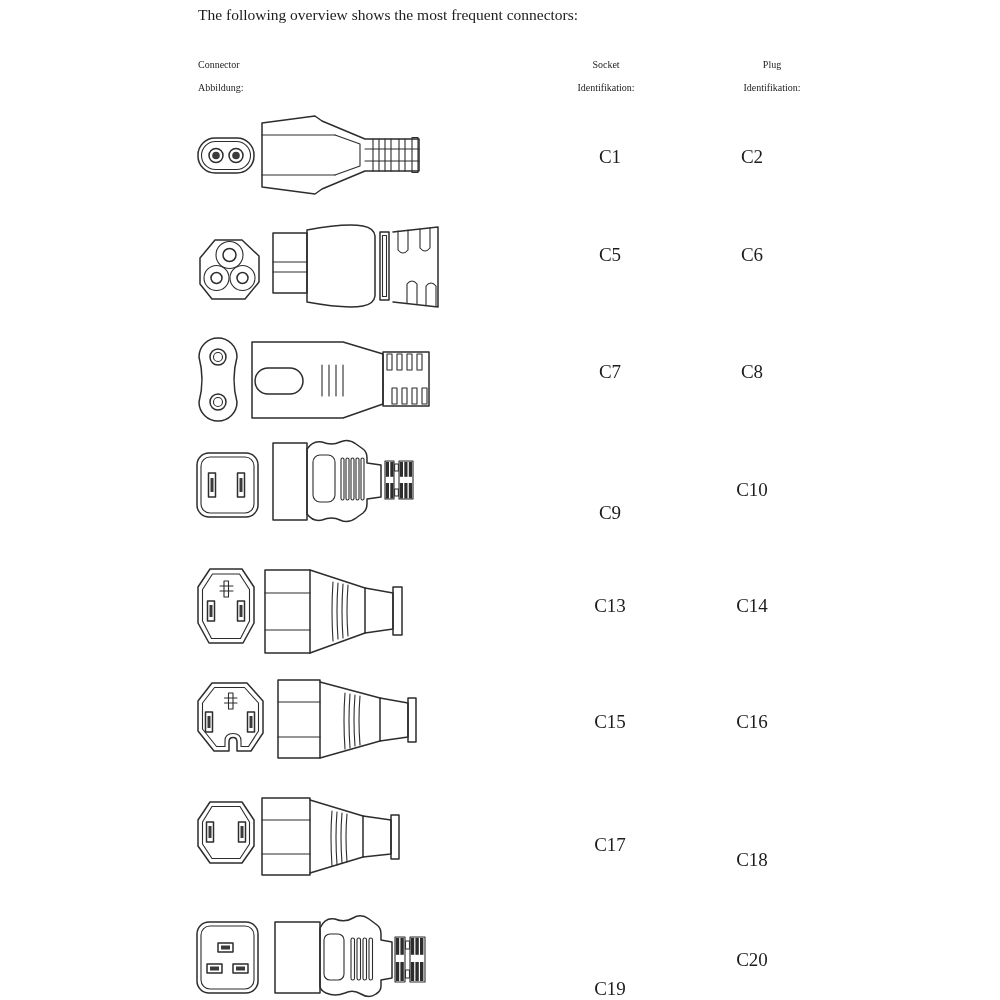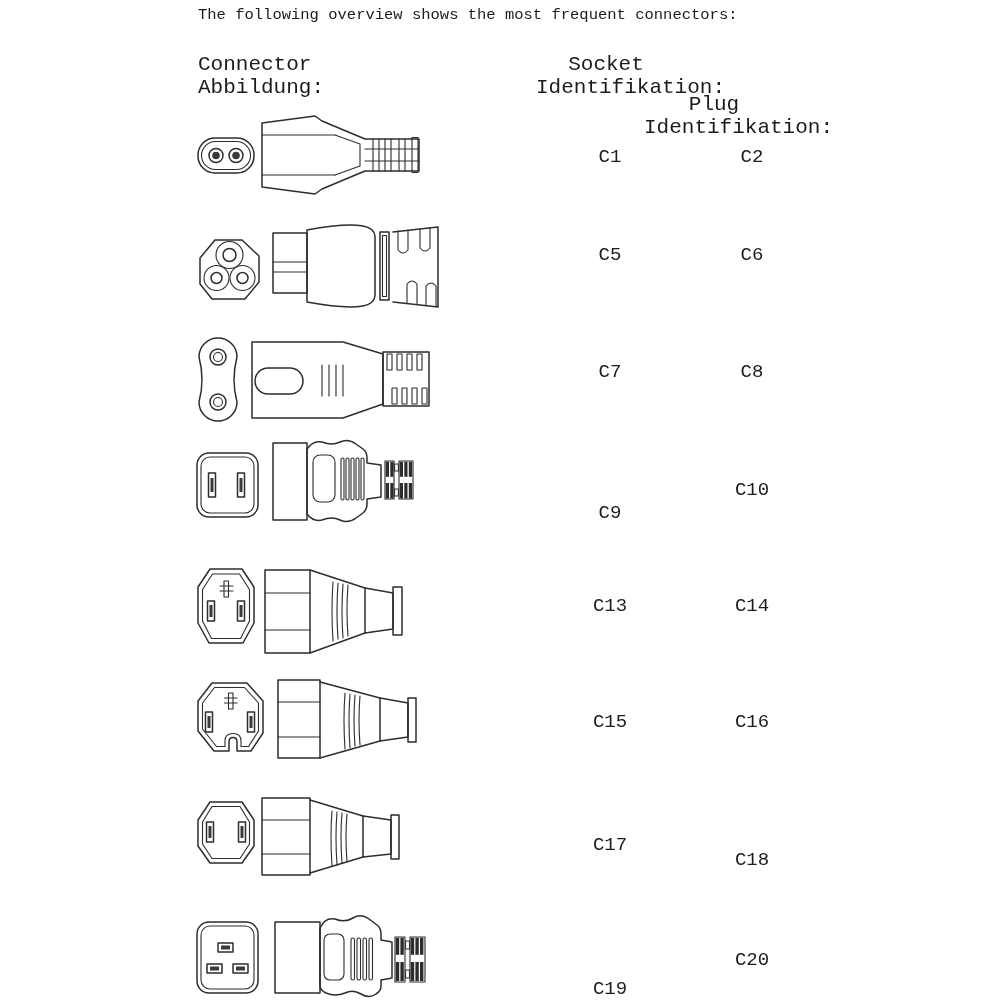--- a/index.html
+++ b/index.html
@@ -1,22 +1,22 @@
 <!DOCTYPE html>
 <html><head>
 <meta charset="utf-8">
 <style>
   html,body{margin:0;padding:0;background:#fff;}
   #page{position:relative;width:1000px;height:1000px;background:#ffffff;overflow:hidden;
-        font-family:Liberation Mono, monospace;color:#1c1c1c;}
+        font-family:Liberation Serif, serif;color:#1c1c1c;}
   .title{position:absolute;left:198px;top:6px;font-size:15.5px;}
-  .hdr{position:absolute;top:53px;font-size:21px;line-height:23px;white-space:pre-line;}
+  .hdr{position:absolute;top:53px;font-size:10px;line-height:23px;white-space:pre-line;}
   .hdr.connector{left:198px;text-align:left;}
   .hdr.socket{left:536px;width:140px;text-align:center;}
-  .hdr.plug{left:644px;width:140px;text-align:center;margin-top:40px;}
+  .hdr.plug{left:702px;width:140px;text-align:center;}
   .row-svg{position:absolute;left:195px;}
   .id-label{position:absolute;width:120px;text-align:center;font-size:19px;}
   .id-label.socket{left:550px;}
   .id-label.plug{left:692px;}
   svg path,svg rect,svg circle,svg line{stroke:#2d2d2d;fill:none;stroke-width:1.5;
         stroke-linejoin:round;stroke-linecap:round;}
   svg .thin{stroke-width:1.1;}
   svg .ink{fill:#3a3a3a;stroke:none;}
   svg .bar{fill:#2d2d2d;stroke:none;}
 </style>

